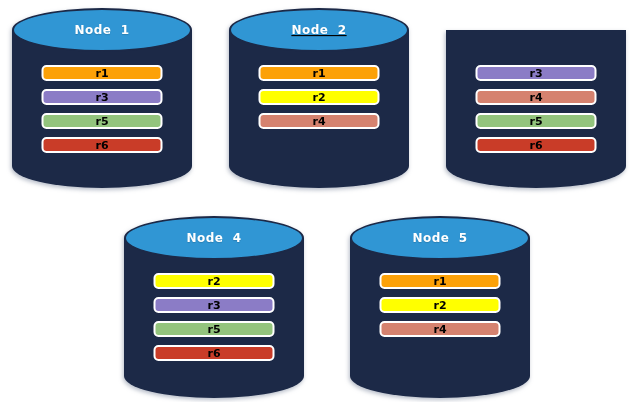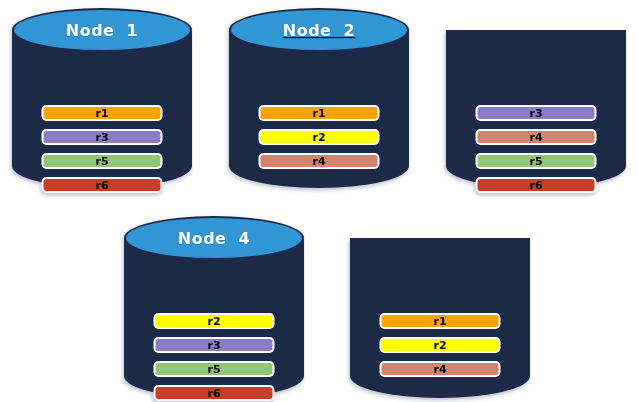--- a/index.html
+++ b/index.html
@@ -40,35 +40,34 @@
     border: 2.5px solid #1c2947;
     border-radius: 50%;
     background: #3096d4;
     display: flex;
     align-items: center;
     justify-content: center;
   }
   .node-title {
     color: #ffffff;
     font-weight: bold;
-    font-size: 16px;
+    font-size: 12px;
     letter-spacing: 0.5px;
     white-space: pre;
     text-shadow: 0 1px 1px rgba(0,0,0,0.15);
   }
   .bars {
     position: absolute;
     top: 57px;
     left: 50%;
     transform: translateX(-50%);
     width: 121px;
     display: flex;
     flex-direction: column;
     gap: 8px;
-    margin-top: 40px;
   }
   .bar {
     height: 16px;
     box-sizing: border-box;
     border: 2px solid #ffffff;
     border-radius: 5px;
     display: flex;
     align-items: center;
     justify-content: center;
     color: #000000;
@@ -131,20 +130,23 @@
     <div class="bars">
         <div class="bar" style="background: rgb(255, 255, 0); border-color: rgb(255, 255, 255); color: rgb(0, 0, 0);">r2</div>
         <div class="bar" style="background: rgb(139, 124, 198); border-color: rgb(255, 255, 255); color: rgb(0, 0, 0);">r3</div>
         <div class="bar" style="background: rgb(147, 196, 125); border-color: rgb(255, 255, 255); color: rgb(0, 0, 0);">r5</div>
         <div class="bar" style="background: rgb(201, 60, 40); border-color: rgb(255, 255, 255); color: rgb(0, 0, 0);">r6</div>
       </div>
   </div>
 
   <div class="cylinder pos-5">
     <div class="cyl-body" style="background: rgb(28, 41, 71);"></div>
+    <div class="cyl-top" style="background: rgb(48, 150, 212); border-color: rgb(28, 41, 71);">
+      <span class="node-title" style="color: rgb(255, 255, 255);">Node  5</span>
+    </div>
     <div class="bars">
         <div class="bar" style="background: rgb(252, 161, 8); border-color: rgb(255, 255, 255); color: rgb(0, 0, 0);">r1</div>
         <div class="bar" style="background: rgb(255, 255, 0); border-color: rgb(255, 255, 255); color: rgb(0, 0, 0);">r2</div>
         <div class="bar" style="background: rgb(213, 130, 111); border-color: rgb(255, 255, 255); color: rgb(0, 0, 0);">r4</div>
       </div>
   </div>
 
 </div>
 
 </body></html>

